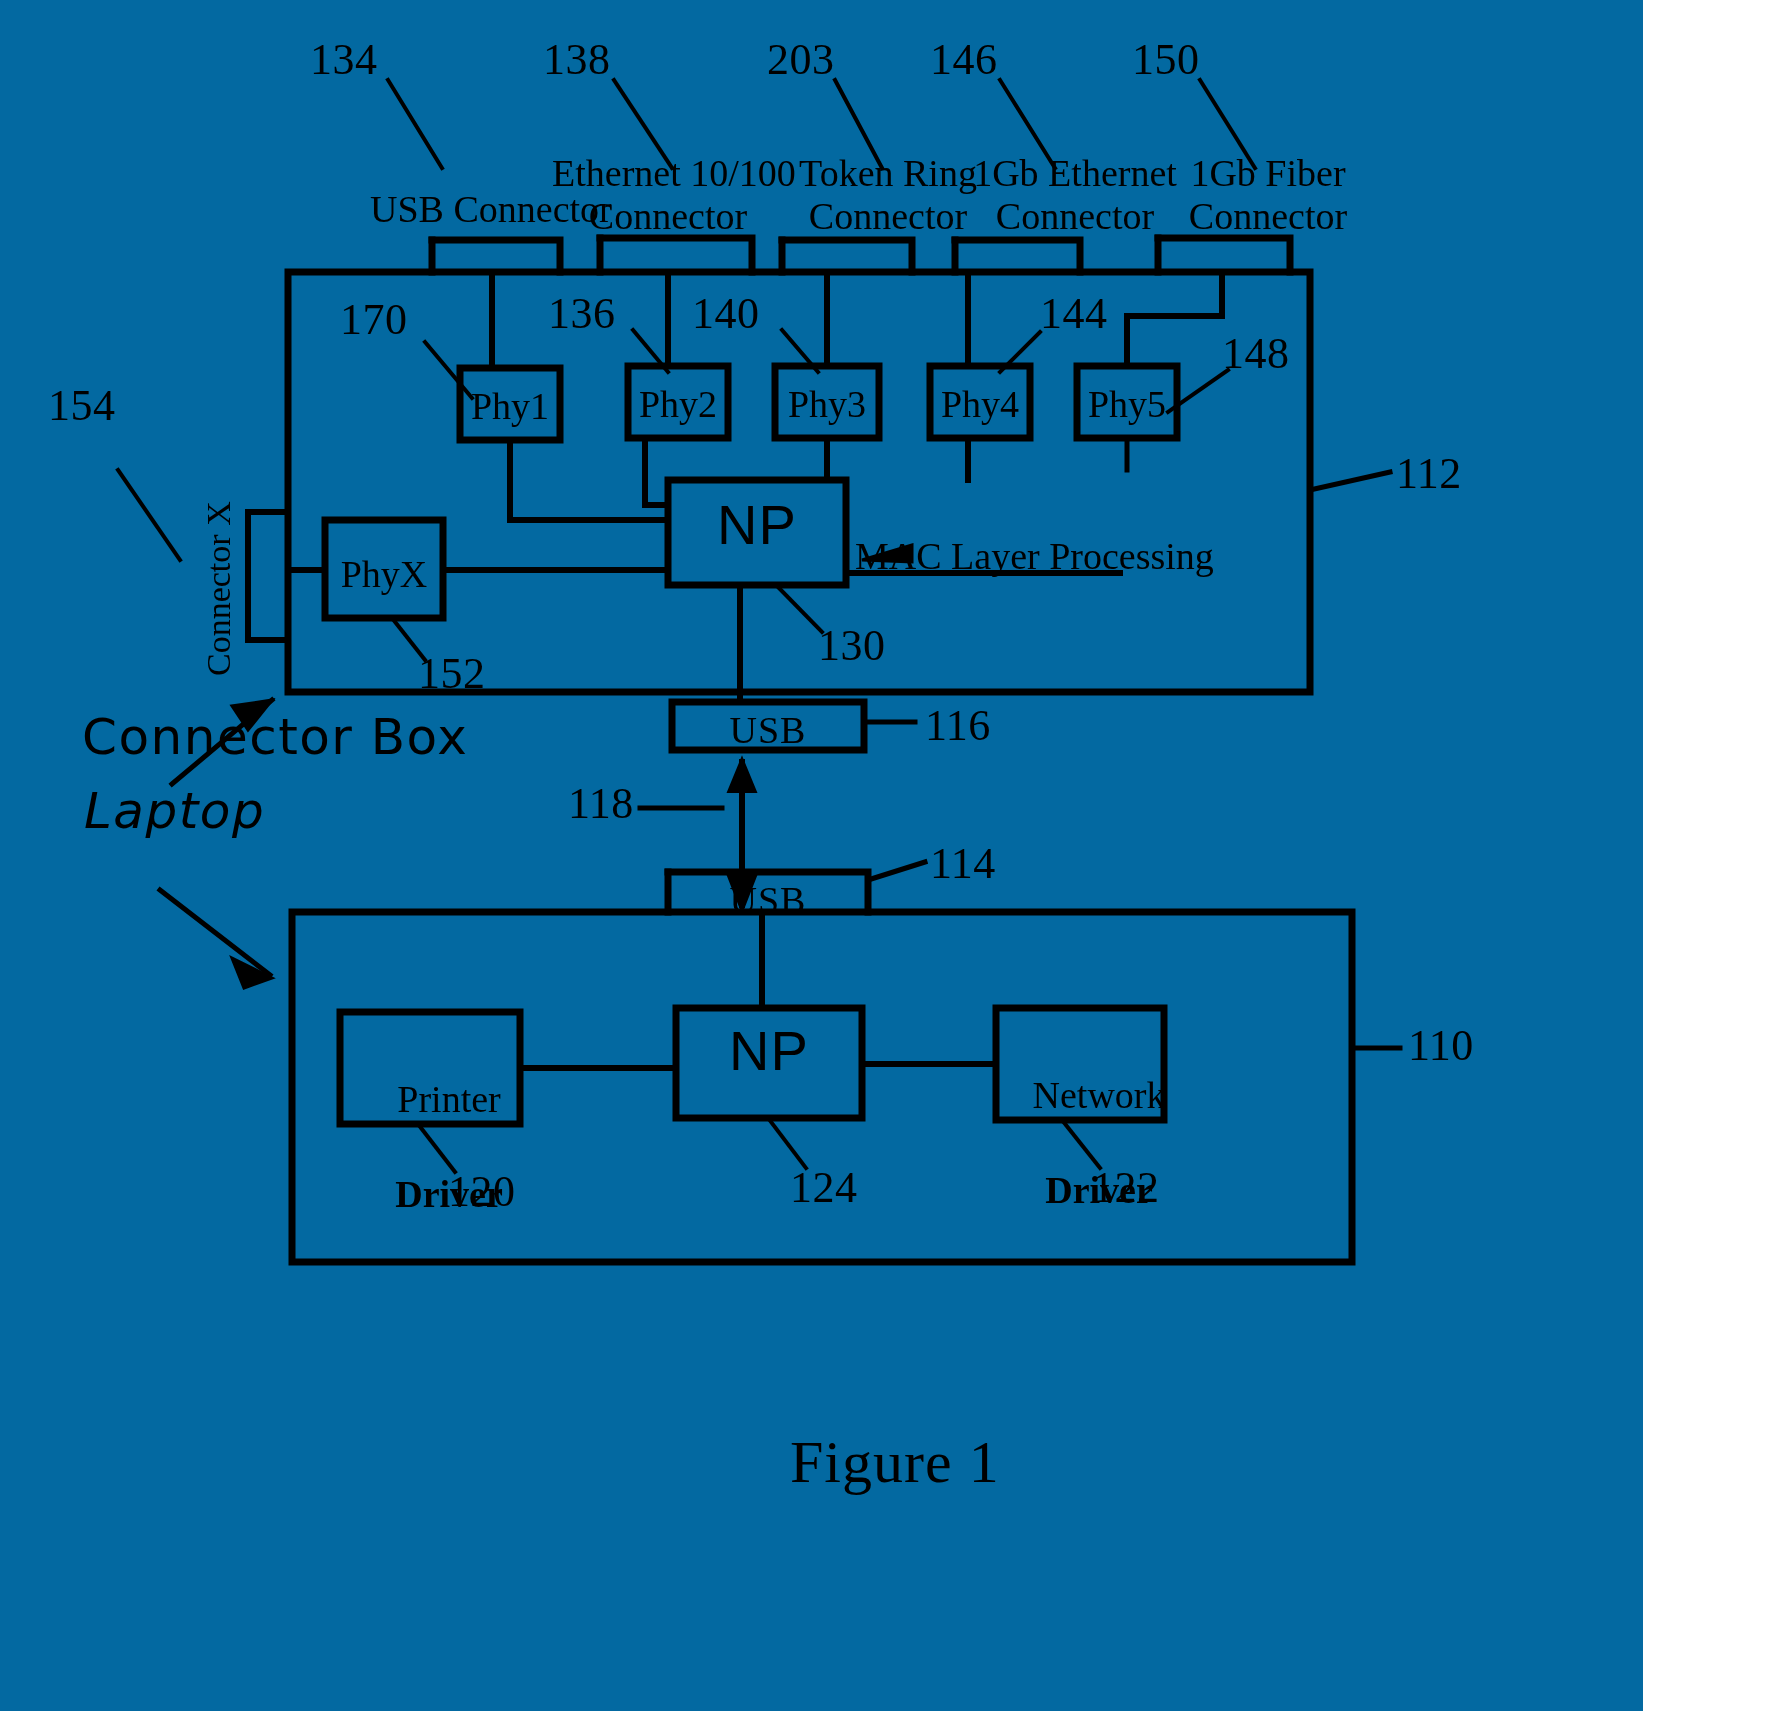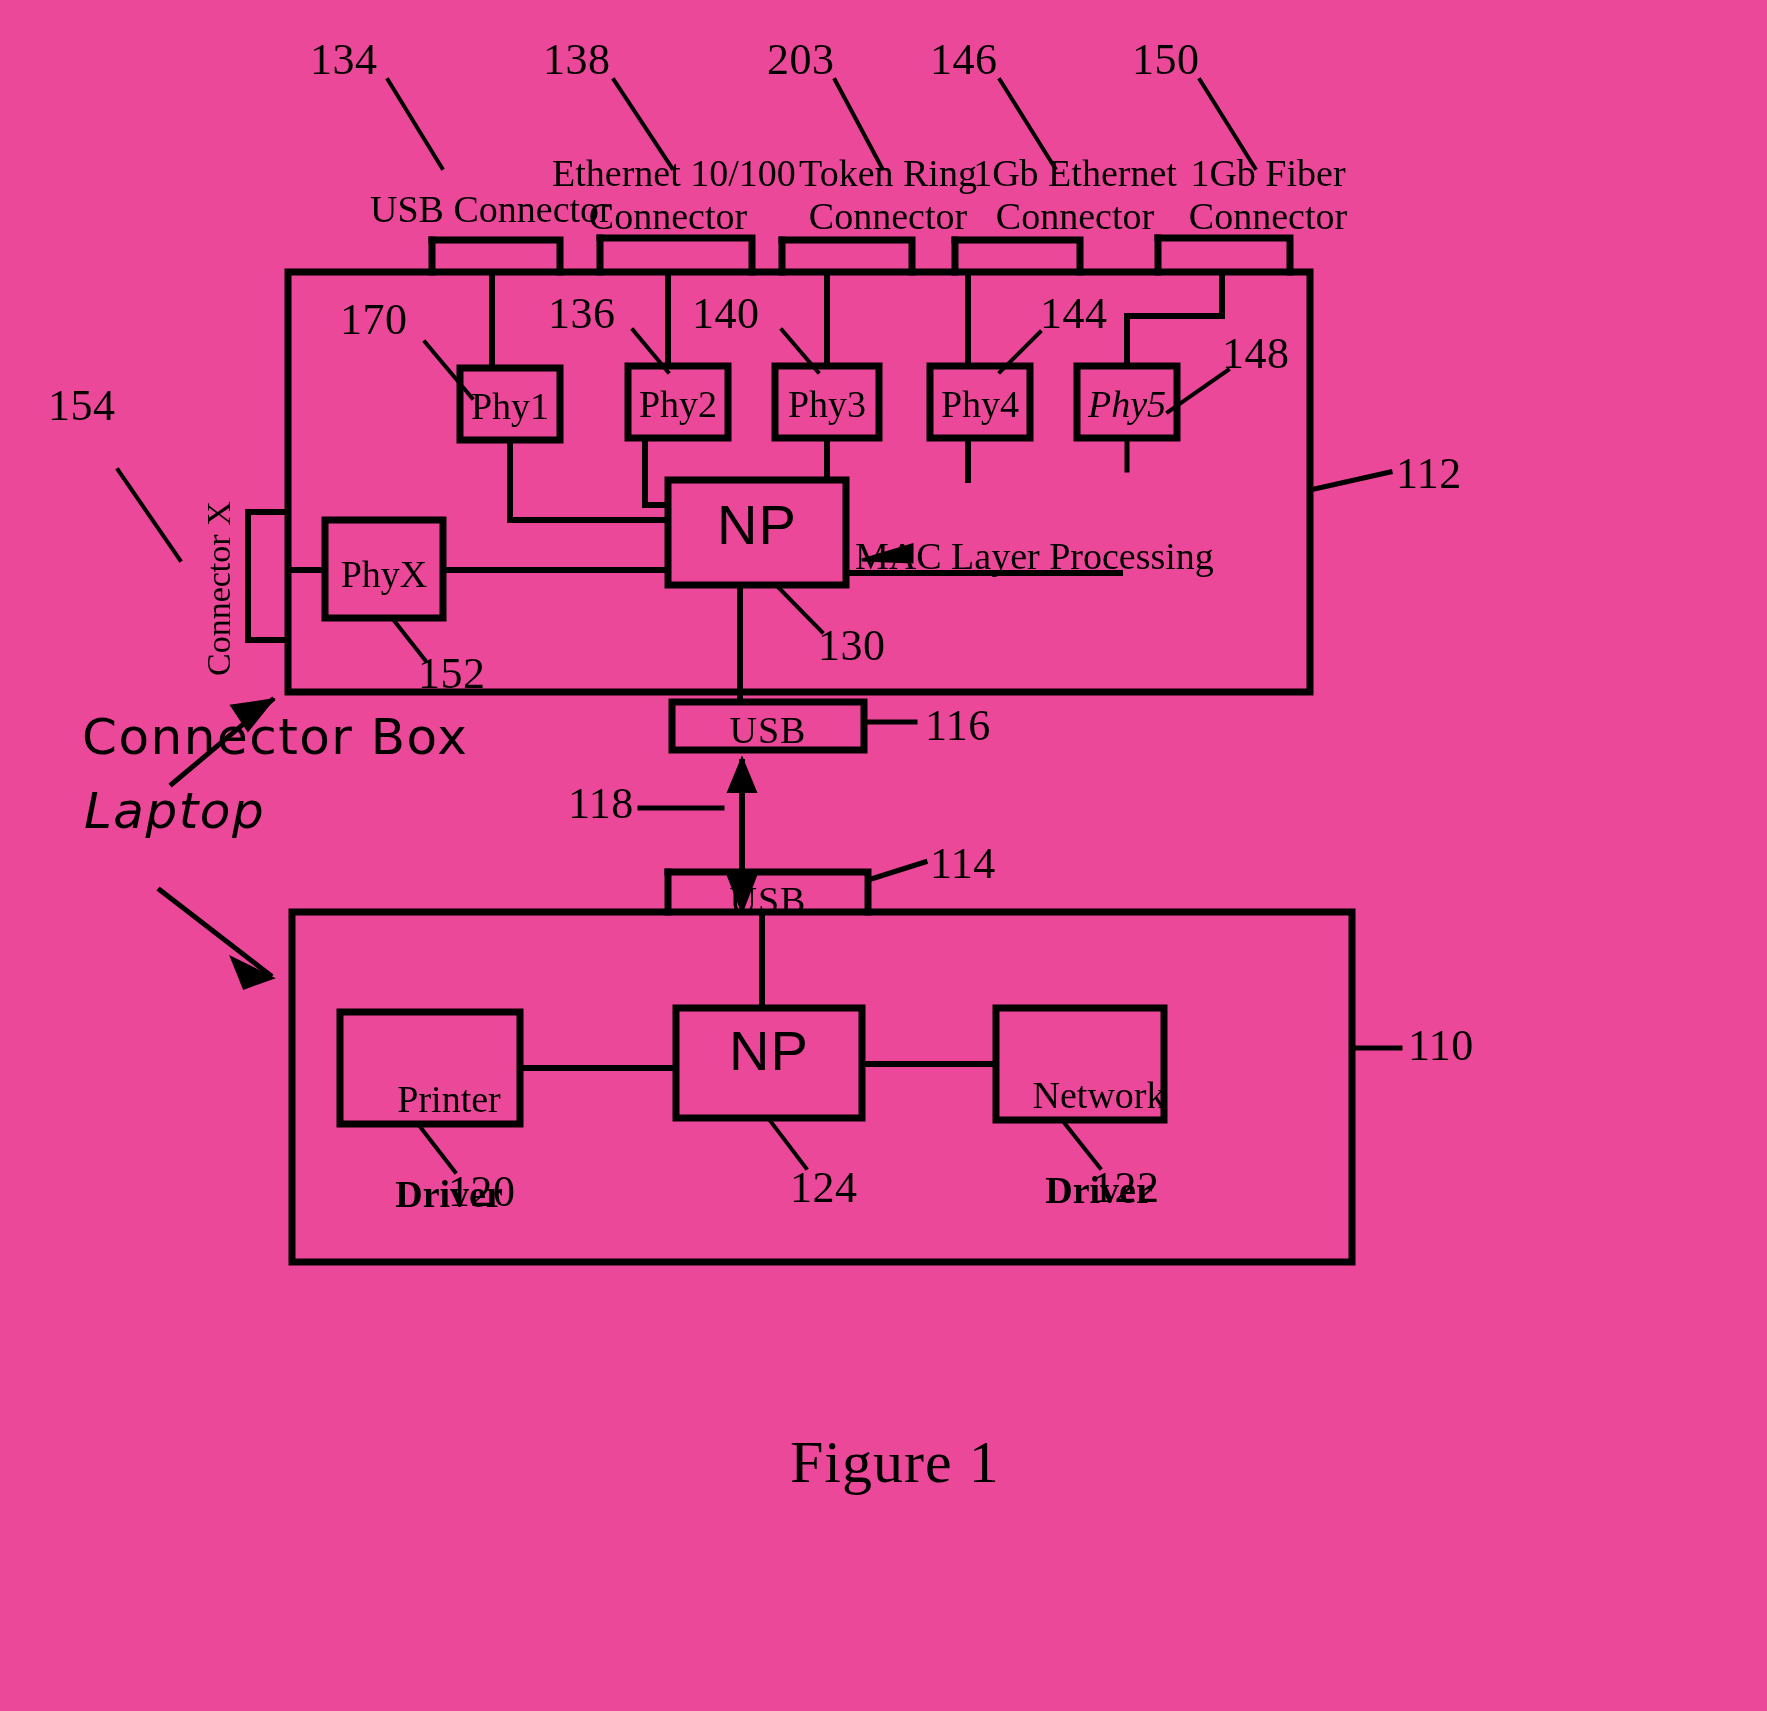--- a/index.html
+++ b/index.html
@@ -7,23 +7,23 @@
     margin: 0;
     padding: 0;
     background: #ffffff;
   }
   body {
     font-family: "Liberation Serif", "DejaVu Serif", serif;
     color: #000000;
   }
   #figure-root {
     position: relative;
-    width: 1767px;
+    width: 1643px;
     height: 1711px;
-    background: #ec4899;
+    background: #0369a1;
     overflow: hidden;
   }
   #figure-svg {
     position: absolute;
     left: 0;
     top: 0;
     width: 1767px;
     height: 1711px;
   }
   .lbl {
@@ -226,21 +226,21 @@
   <div class="lbl refnum" style="left:340px; top:296px;">170</div>
   <div class="lbl refnum" style="left:548px; top:290px;">136</div>
   <div class="lbl refnum" style="left:692px; top:290px;">140</div>
   <div class="lbl refnum" style="left:1040px; top:290px;">144</div>
   <div class="lbl refnum" style="left:1222px; top:330px;">148</div>
 
   <div class="boxlabel" style="left:460px; top:384px; width:100px;">Phy1</div>
   <div class="boxlabel" style="left:628px; top:382px; width:100px;">Phy2</div>
   <div class="boxlabel" style="left:775px; top:382px; width:104px;">Phy3</div>
   <div class="boxlabel" style="left:930px; top:382px; width:100px;">Phy4</div>
-  <div class="boxlabel" style="left:1077px; top:382px; width:100px;font-style:italic;">Phy5</div>
+  <div class="boxlabel" style="left:1077px; top:382px; width:100px;">Phy5</div>
 
   <div class="lbl refnum" style="left:48px; top:382px;">154</div>
   <div class="vertical-label" style="left:200px; top:676px;">Connector X</div>
 
   <div class="boxlabel" style="left:325px; top:552px; width:118px;">PhyX</div>
   <div class="lbl refnum" style="left:418px; top:650px;">152</div>
 
   <div class="boxlabel np-label" style="left:668px; top:492px; width:178px;">NP</div>
   <div class="lbl refnum" style="left:818px; top:622px;">130</div>
 

